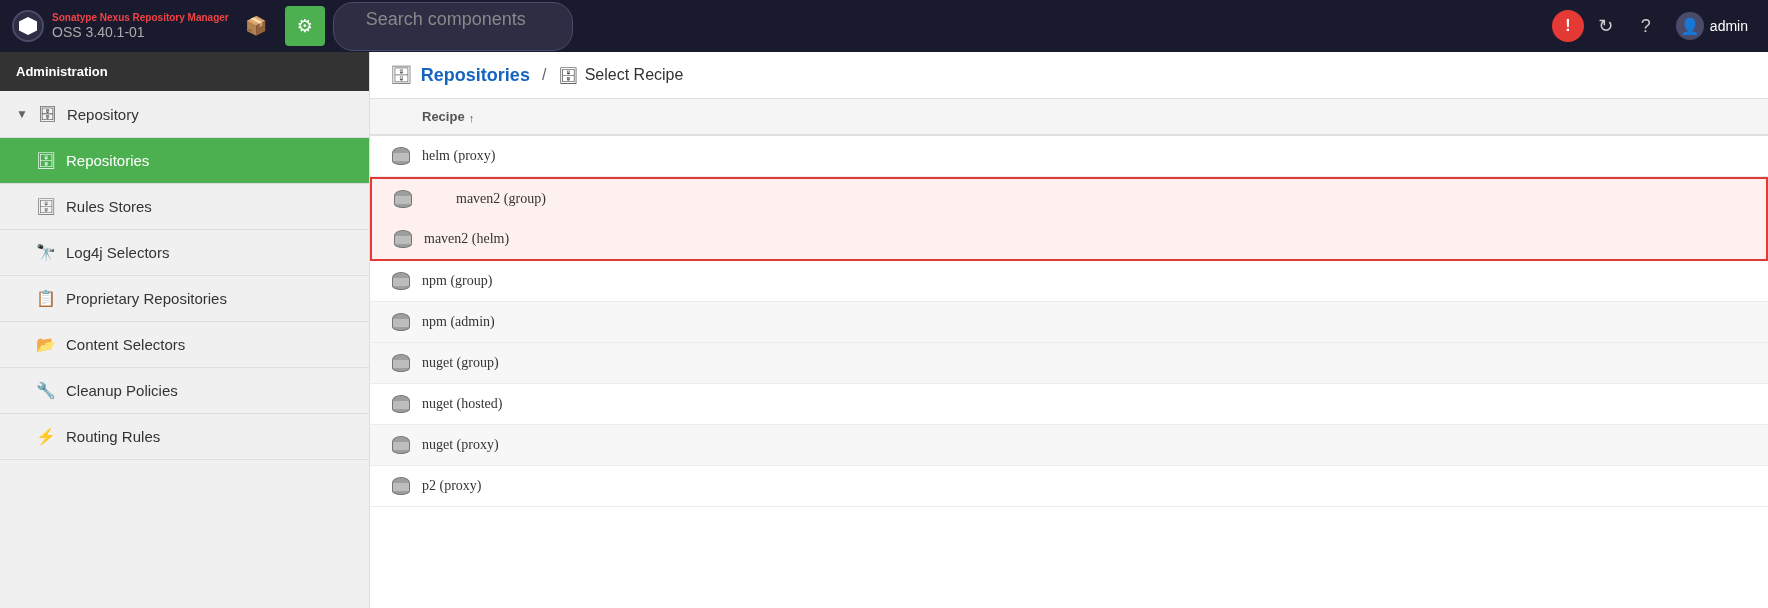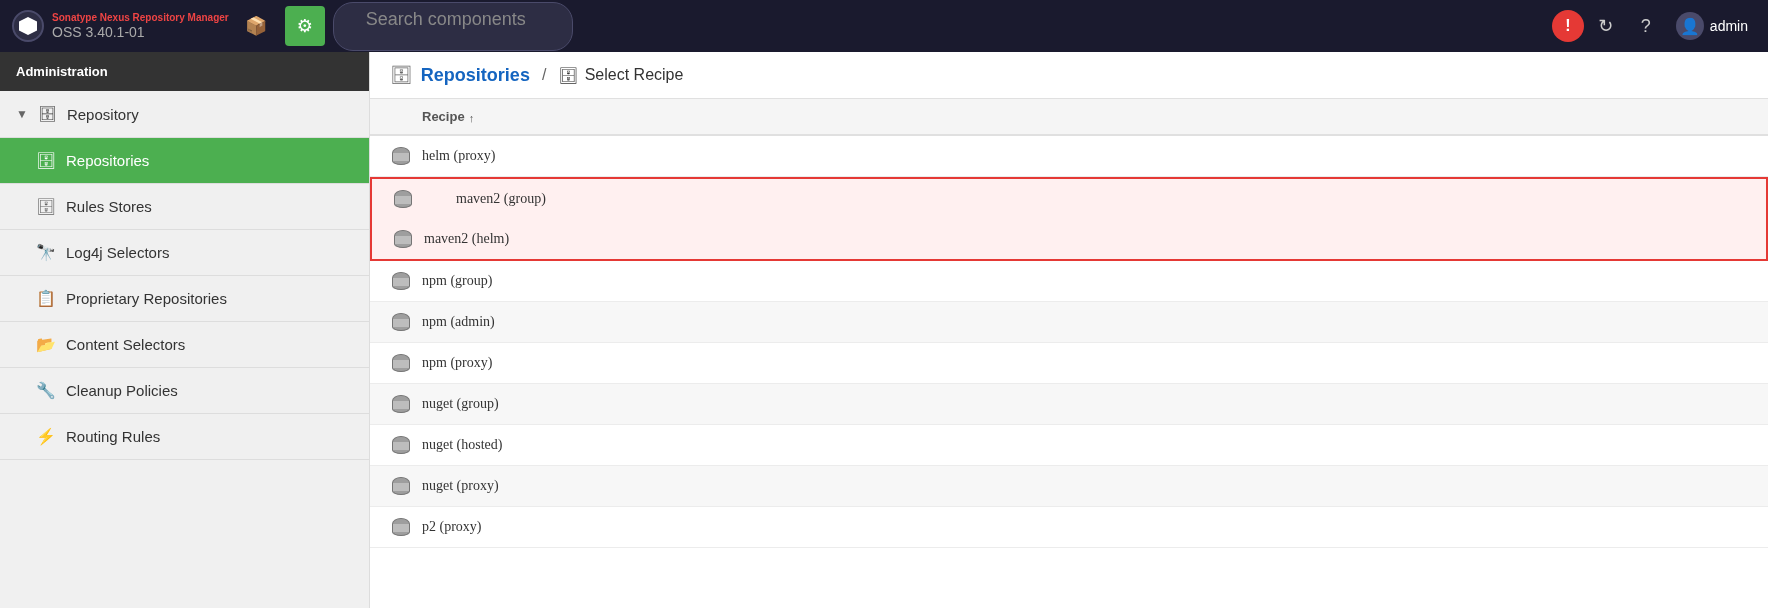--- a/index.html
+++ b/index.html
@@ -478,71 +478,61 @@
         <div class="db-icon">
           <div class="db-icon-shape">
             <div class="db-top"></div>
             <div class="db-body"></div>
             <div class="db-bottom"></div>
           </div>
         </div>
         <span class="cell-text">npm (admin)</span>
       </div>
 
+
+      <div class="table-row even">
+        <div class="db-icon">
+          <div class="db-icon-shape">
+            <div class="db-top"></div>
+            <div class="db-body"></div>
+            <div class="db-bottom"></div>
+          </div>
+        </div>
+        <span class="cell-text">nuget (group)</span>
+      </div>
+
       <div class="table-row">
         <div class="db-icon">
           <div class="db-icon-shape">
             <div class="db-top"></div>
             <div class="db-body"></div>
             <div class="db-bottom"></div>
           </div>
         </div>
-        <span class="cell-text">npm (proxy)</span>
+        <span class="cell-text">nuget (hosted)</span>
       </div>
 
       <div class="table-row even">
         <div class="db-icon">
           <div class="db-icon-shape">
             <div class="db-top"></div>
             <div class="db-body"></div>
             <div class="db-bottom"></div>
           </div>
         </div>
-        <span class="cell-text">nuget (group)</span>
+        <span class="cell-text">nuget (proxy)</span>
       </div>
 
       <div class="table-row">
         <div class="db-icon">
           <div class="db-icon-shape">
             <div class="db-top"></div>
             <div class="db-body"></div>
             <div class="db-bottom"></div>
           </div>
         </div>
-        <span class="cell-text">nuget (hosted)</span>
-      </div>
-
-      <div class="table-row even">
-        <div class="db-icon">
-          <div class="db-icon-shape">
-            <div class="db-top"></div>
-            <div class="db-body"></div>
-            <div class="db-bottom"></div>
-          </div>
-        </div>
-        <span class="cell-text">nuget (proxy)</span>
-      </div>
-
-      <div class="table-row">
-        <div class="db-icon">
-          <div class="db-icon-shape">
-            <div class="db-top"></div>
-            <div class="db-body"></div>
-            <div class="db-bottom"></div>
-          </div>
-        </div>
         <span class="cell-text">p2 (proxy)</span>
       </div>
 
     </div>
   </div>
 
 </div>
 
 </body></html>

